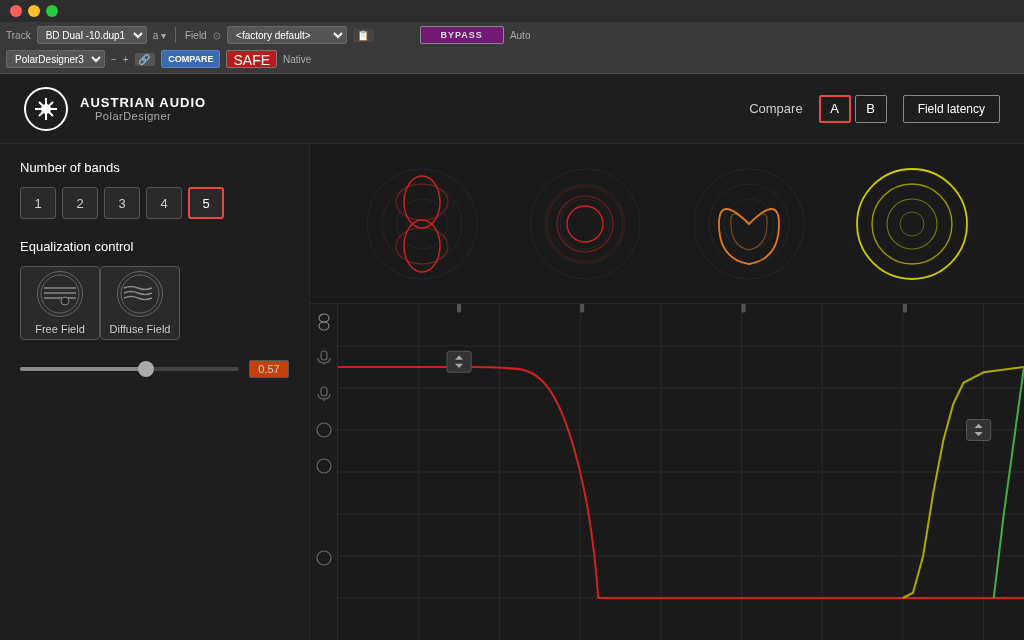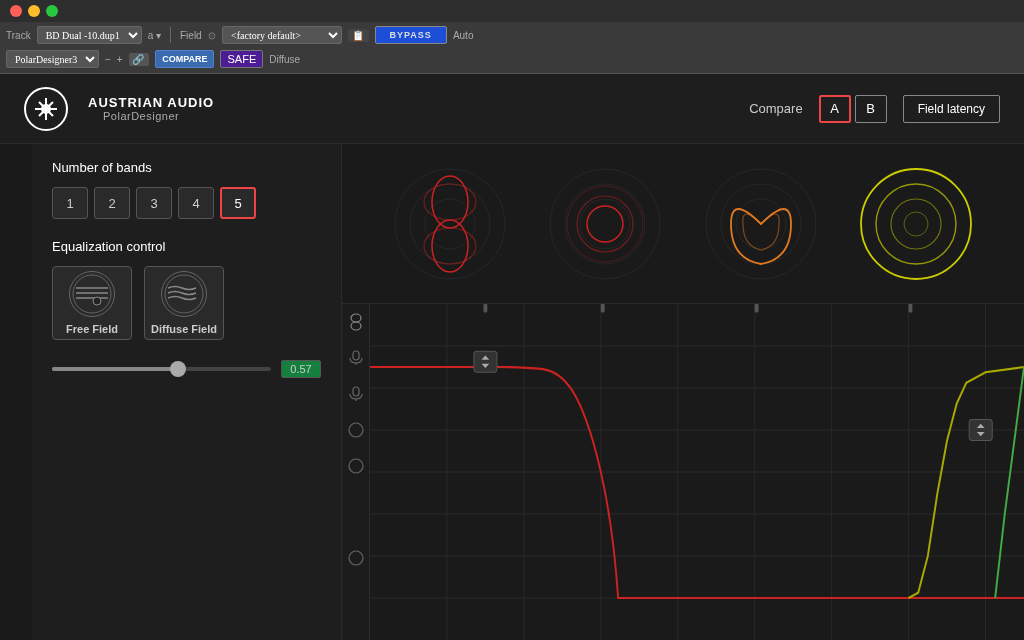--- a/index.html
+++ b/index.html
@@ -59,65 +59,65 @@
       font-size: 10px;
     }
     .daw-select {
       background: #555;
       border: 1px solid #666;
       color: #fff;
       font-size: 10px;
       padding: 1px 4px;
       border-radius: 2px;
       height: 18px;
-      font-family: Liberation Serif, serif;
     }
     .daw-btn {
-      background: #4c1d95;
+      background: #b91c1c;
       border: 1px solid #777;
       color: #fff;
-      font-size: 11px;
+      font-size: 14px;
       padding: 1px 6px;
       border-radius: 2px;
       cursor: pointer;
       height: 18px;
     }
     .daw-btn-compare {
       background: #3a6ab0;
       border: 1px solid #5580cc;
       color: #fff;
       font-size: 9px;
       font-weight: bold;
       padding: 1px 6px;
       border-radius: 2px;
       cursor: pointer;
       height: 18px;
     }
     .daw-btn-bypass {
-      background: #1d4ed8;
+      background: #701a75;
       border: 1px solid #888;
       color: #ddd;
       font-size: 9px;
       font-weight: bold;
-      padding: 1px 14px;
+      padding: 1px 20px;
       border-radius: 2px;
       cursor: pointer;
       height: 18px;
       letter-spacing: 1px;
+      margin-left: 40px;
     }
     .separator {
       width: 1px;
       height: 16px;
       background: #666;
       margin: 0 3px;
     }
     .header-logo {
       display: flex;
       align-items: center;
-      gap: 20px;
+      gap: 12px;
     }
     .logo-circle {
       width: 44px;
       height: 44px;
       border-radius: 50%;
       border: 2px solid #fff;
       display: flex;
       align-items: center;
       justify-content: center;
     }
@@ -220,22 +220,20 @@
     }
     .band-btn.active {
       border: 2px solid #e44;
       color: #fff;
       background: #2a2a2a;
     }
 
     
     .eq-buttons {
       display: flex;
-      gap: 12px;
-      font-weight: bold;
     }
     .eq-btn {
       width: 80px;
       height: 74px;
       border: 1px solid #555;
       background: #2a2a2a;
       border-radius: 4px;
       cursor: pointer;
       display: flex;
       flex-direction: column;
@@ -309,21 +307,21 @@
       width: 16px;
       height: 16px;
       background: #aaa;
       border-radius: 50%;
       top: -6px;
       left: 54%;
       cursor: pointer;
     }
     .slider-value {
       width: 40px;
-      background: #15803d;
+      background: #c2410c;
       border: 1px solid #555;
       color: #ccc;
       font-size: 11px;
       text-align: center;
       padding: 2px 4px;
       border-radius: 2px;
     }
 
     
     .polar-row {
@@ -392,21 +390,20 @@
       align-items: center;
       height: 70px;
       background: #1e1e1e;
       border-bottom: 1px solid #2a2a2a;
       padding: 0 24px;
     }
     .main-row {
       display: flex;
       flex: 1;
       overflow: hidden;
-      padding-left: 32px;
     }
     .right-side {
       flex: 1;
       display: flex;
       flex-direction: column;
     }
   </style>
 </head>
 <body>
 
@@ -439,21 +436,21 @@
     </div>
     <div class="daw-row2">
       <select class="daw-select">
         <option>PolarDesigner3</option>
       </select>
       <span style="font-size:10px;color:#aaa;">−</span>
       <span style="font-size:10px;color:#aaa;">+</span>
       <span style="font-size:10px;background:#555;padding:1px 4px;border-radius:2px;">🔗</span>
       <button class="daw-btn-compare">COMPARE</button>
       <button class="daw-btn">SAFE</button>
-      <span class="daw-label">Diffuse</span>
+      <span class="daw-label">Native</span>
     </div>
   </div>
 
   <div class="header-row">
     <div class="header-logo">
       <div class="logo-circle">
         <svg width="30" height="30" viewBox="0 0 30 30">
           <path d="M15 4 L15 26 M8 8 L22 22 M4 15 L26 15 M8 22 L22 8" stroke="white" stroke-width="2" fill="none"></path>
           <circle cx="15" cy="15" r="4" stroke="white" stroke-width="2" fill="none"></circle>
         </svg>

